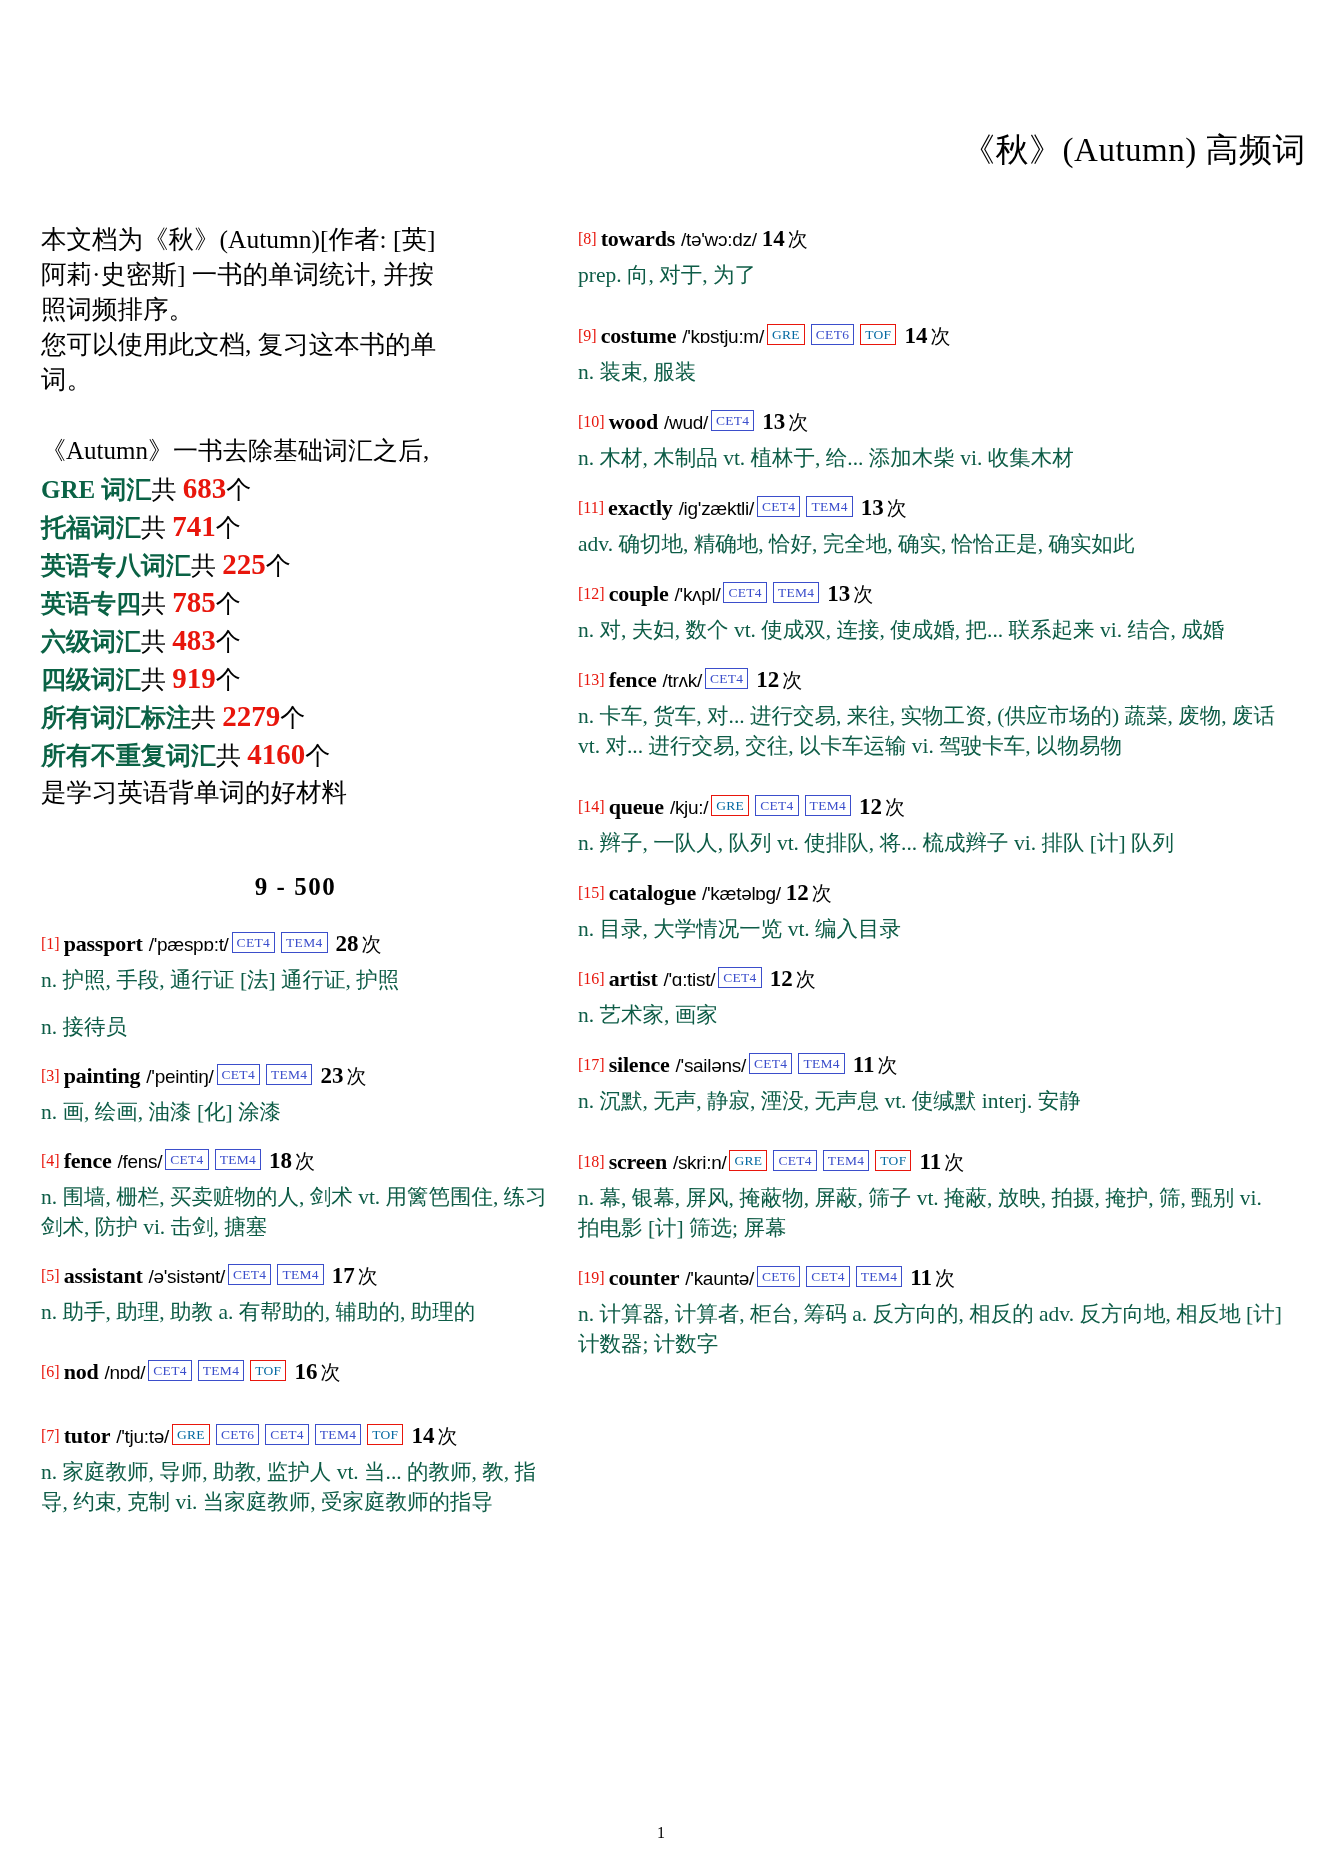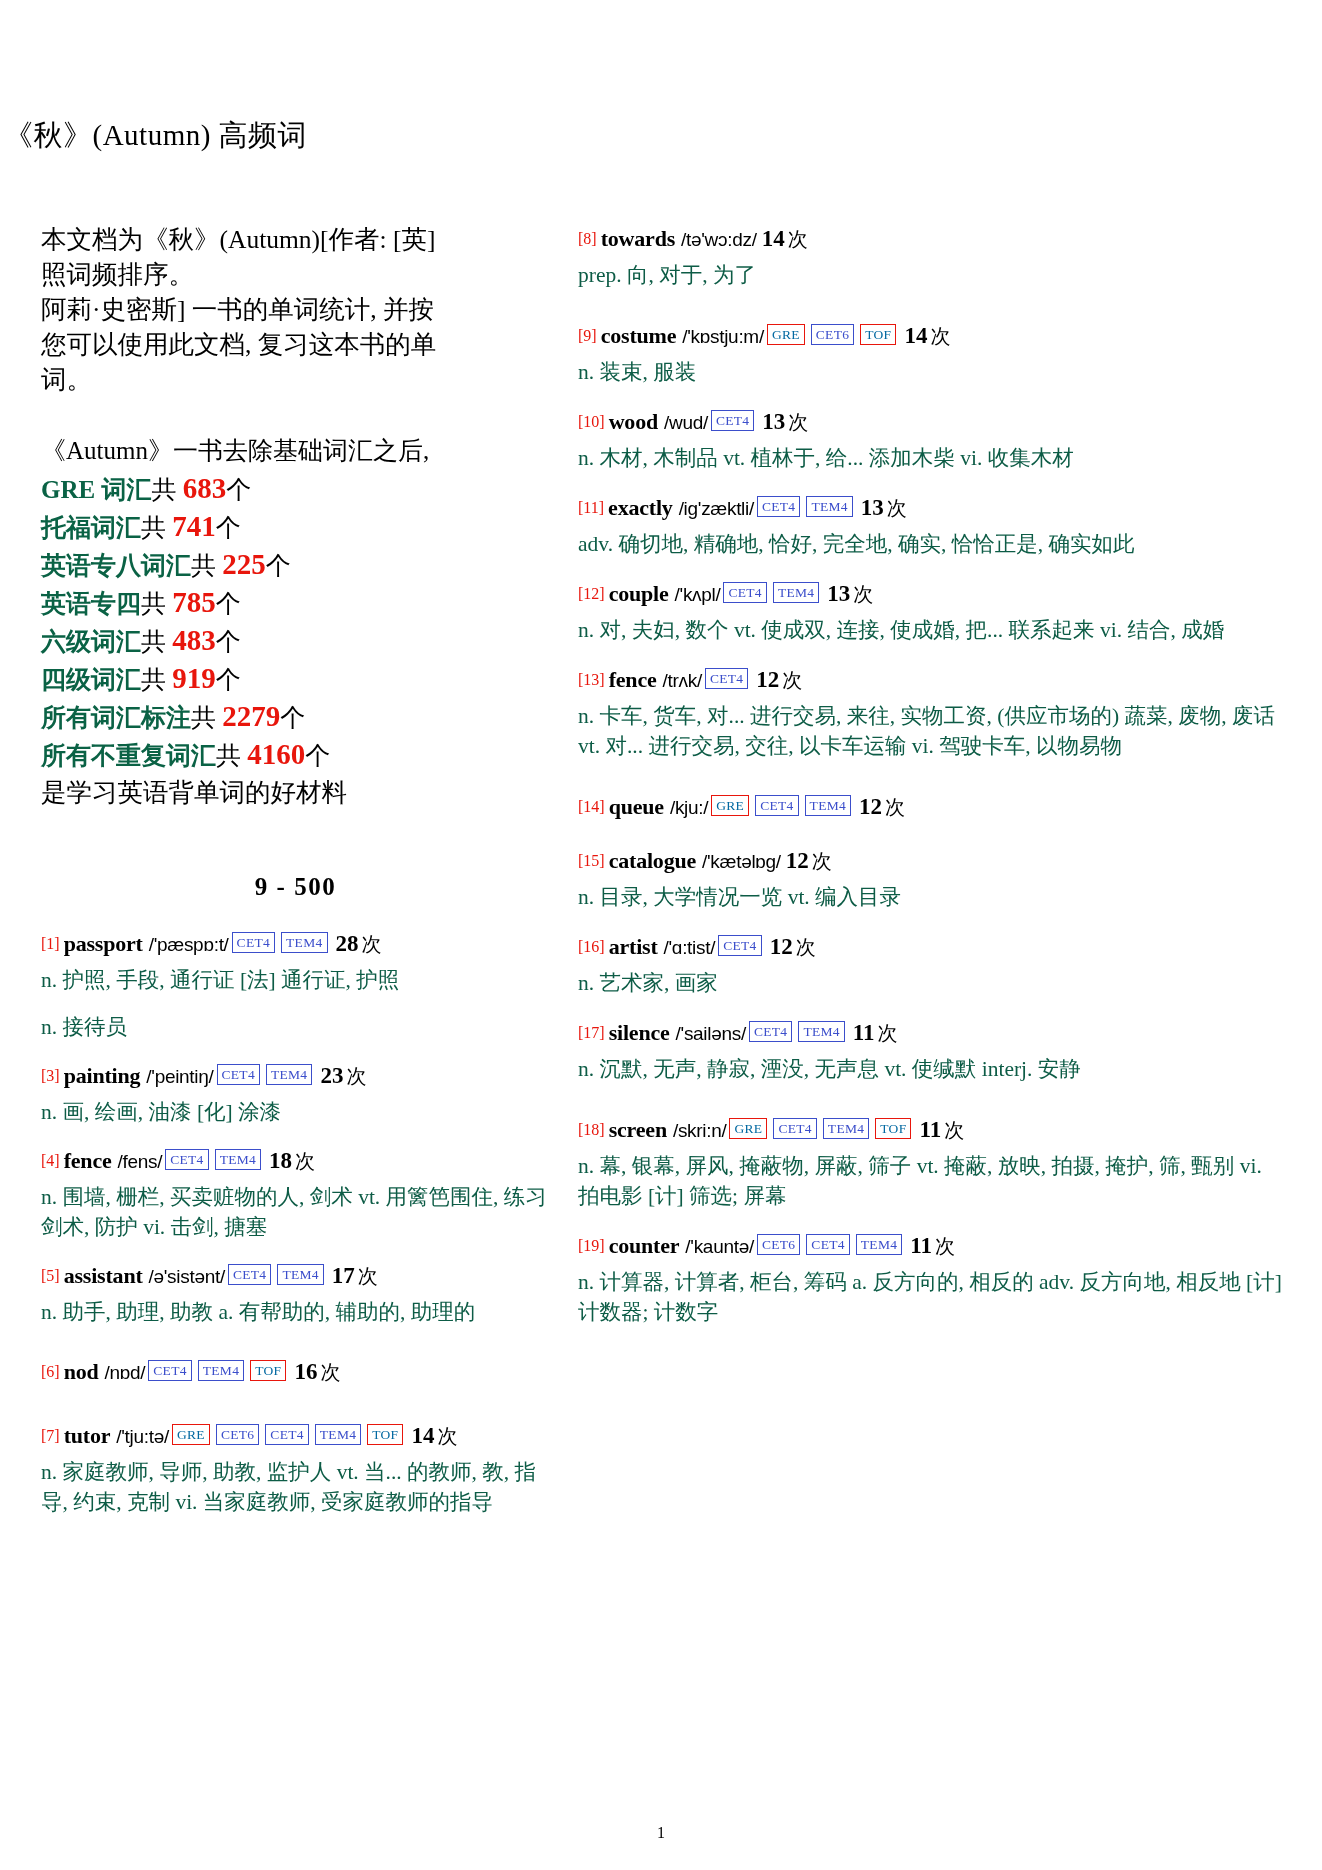--- a/index.html
+++ b/index.html
@@ -6,22 +6,22 @@
   body{
     width:1322px;height:1870px;background:#ffffff;
     font-family:"Liberation Serif","DejaVu Serif",serif;
     color:#000;position:relative;overflow:hidden;
   }
   .page{
     position:absolute;left:0;top:0;width:1322px;height:1870px;
     box-sizing:border-box;padding:0;
   }
   .doc-title{
-    text-align:left;font-size:29px;font-weight:400;
-    margin:4px;padding-top:112px;letter-spacing:.5px;
+    text-align:right;font-size:33px;font-weight:400;
+    margin:16px;padding-top:112px;letter-spacing:.5px;
   }
   .columns{
     position:absolute;left:0;top:222px;width:1322px;
     display:flex;gap:0;
   }
   .col{box-sizing:border-box;}
   .col-left{width:560px;padding-left:41px;padding-right:10px;}
   .col-right{width:762px;padding-left:18px;padding-right:40px;}
 
   
@@ -82,22 +82,22 @@
 <div class="page">
 
   <h1 class="doc-title">《秋》(Autumn) 高频词</h1>
 
   <div class="columns">
 
     <div class="col col-left">
 
       <div class="intro">
         <span class="ln"> 本文档为《秋》(Autumn)[作者: [英]</span>
+        <span class="ln">阿莉·史密斯] 一书的单词统计, 并按</span>
         <span class="ln">照词频排序。</span>
-        <span class="ln">阿莉·史密斯] 一书的单词统计, 并按</span>
         <span class="ln">您可以使用此文档, 复习这本书的单</span>
         <span class="ln">词。</span>
       </div>
 
       <div class="gap"></div>
 
       <div class="stats">
         <span class="head">《Autumn》一书去除基础词汇之后,</span>
         <div id="stats-rows">
             <span class="row"><span class="lbl">GRE 词汇</span><span class="plain">共 </span><span class="num">683</span><span class="plain">个</span></span>
@@ -165,20 +165,21 @@
           <div class="entry right-entry">
             <div class="hdr"><span class="idx">[12]</span><span class="word">couple</span><span class="ipa">/'kʌpl/</span><span class="tag">CET4</span><span class="tag">TEM4</span><span class="cnt">13</span><span class="cnt-unit">次</span></div>
             <div class="def">n. 对, 夫妇, 数个 vt. 使成双, 连接, 使成婚, 把... 联系起来 vi. 结合, 成婚</div>
           </div>
           <div class="entry right-entry">
             <div class="hdr"><span class="idx">[13]</span><span class="word">fence</span><span class="ipa">/trʌk/</span><span class="tag">CET4</span><span class="cnt">12</span><span class="cnt-unit">次</span></div>
             <div class="def">n. 卡车, 货车, 对... 进行交易, 来往, 实物工资, (供应市场的) 蔬菜, 废物, 废话 vt. 对... 进行交易, 交往, 以卡车运输 vi. 驾驶卡车, 以物易物</div>
           </div>
           <div class="entry right-entry">
             <div class="hdr"><span class="idx">[14]</span><span class="word">queue</span><span class="ipa">/kju:/</span><span class="tag red">GRE</span><span class="tag">CET4</span><span class="tag">TEM4</span><span class="cnt">12</span><span class="cnt-unit">次</span></div>
+            <div class="def">n. 辫子, 一队人, 队列 vt. 使排队, 将... 梳成辫子 vi. 排队 [计] 队列</div>
           </div>
           <div class="entry right-entry">
             <div class="hdr"><span class="idx">[15]</span><span class="word">catalogue</span><span class="ipa">/'kætəlɒg/</span><span class="cnt">12</span><span class="cnt-unit">次</span></div>
             <div class="def">n. 目录, 大学情况一览 vt. 编入目录</div>
           </div>
           <div class="entry right-entry">
             <div class="hdr"><span class="idx">[16]</span><span class="word">artist</span><span class="ipa">/'ɑ:tist/</span><span class="tag">CET4</span><span class="cnt">12</span><span class="cnt-unit">次</span></div>
             <div class="def">n. 艺术家, 画家</div>
           </div>
           <div class="entry right-entry">

